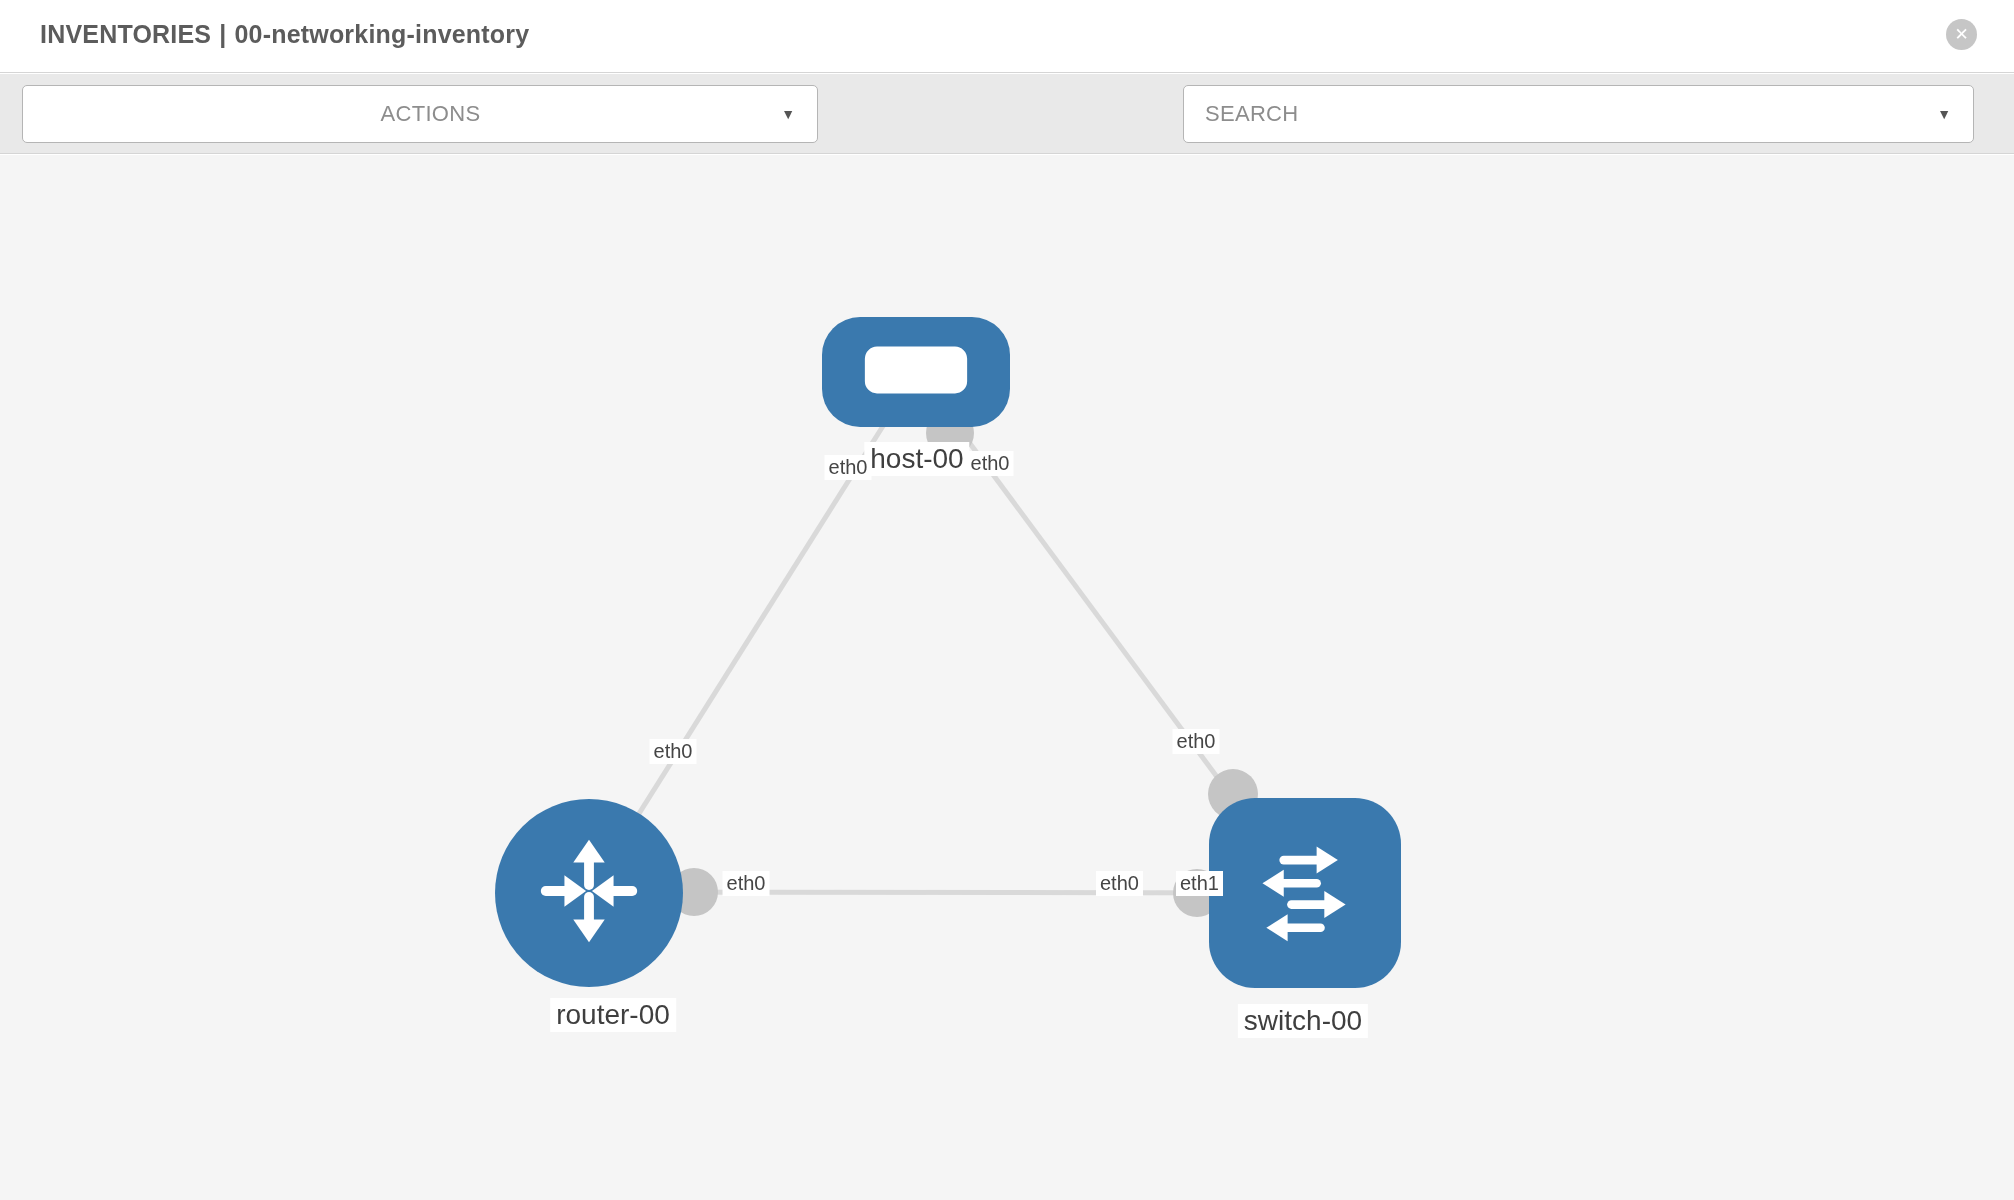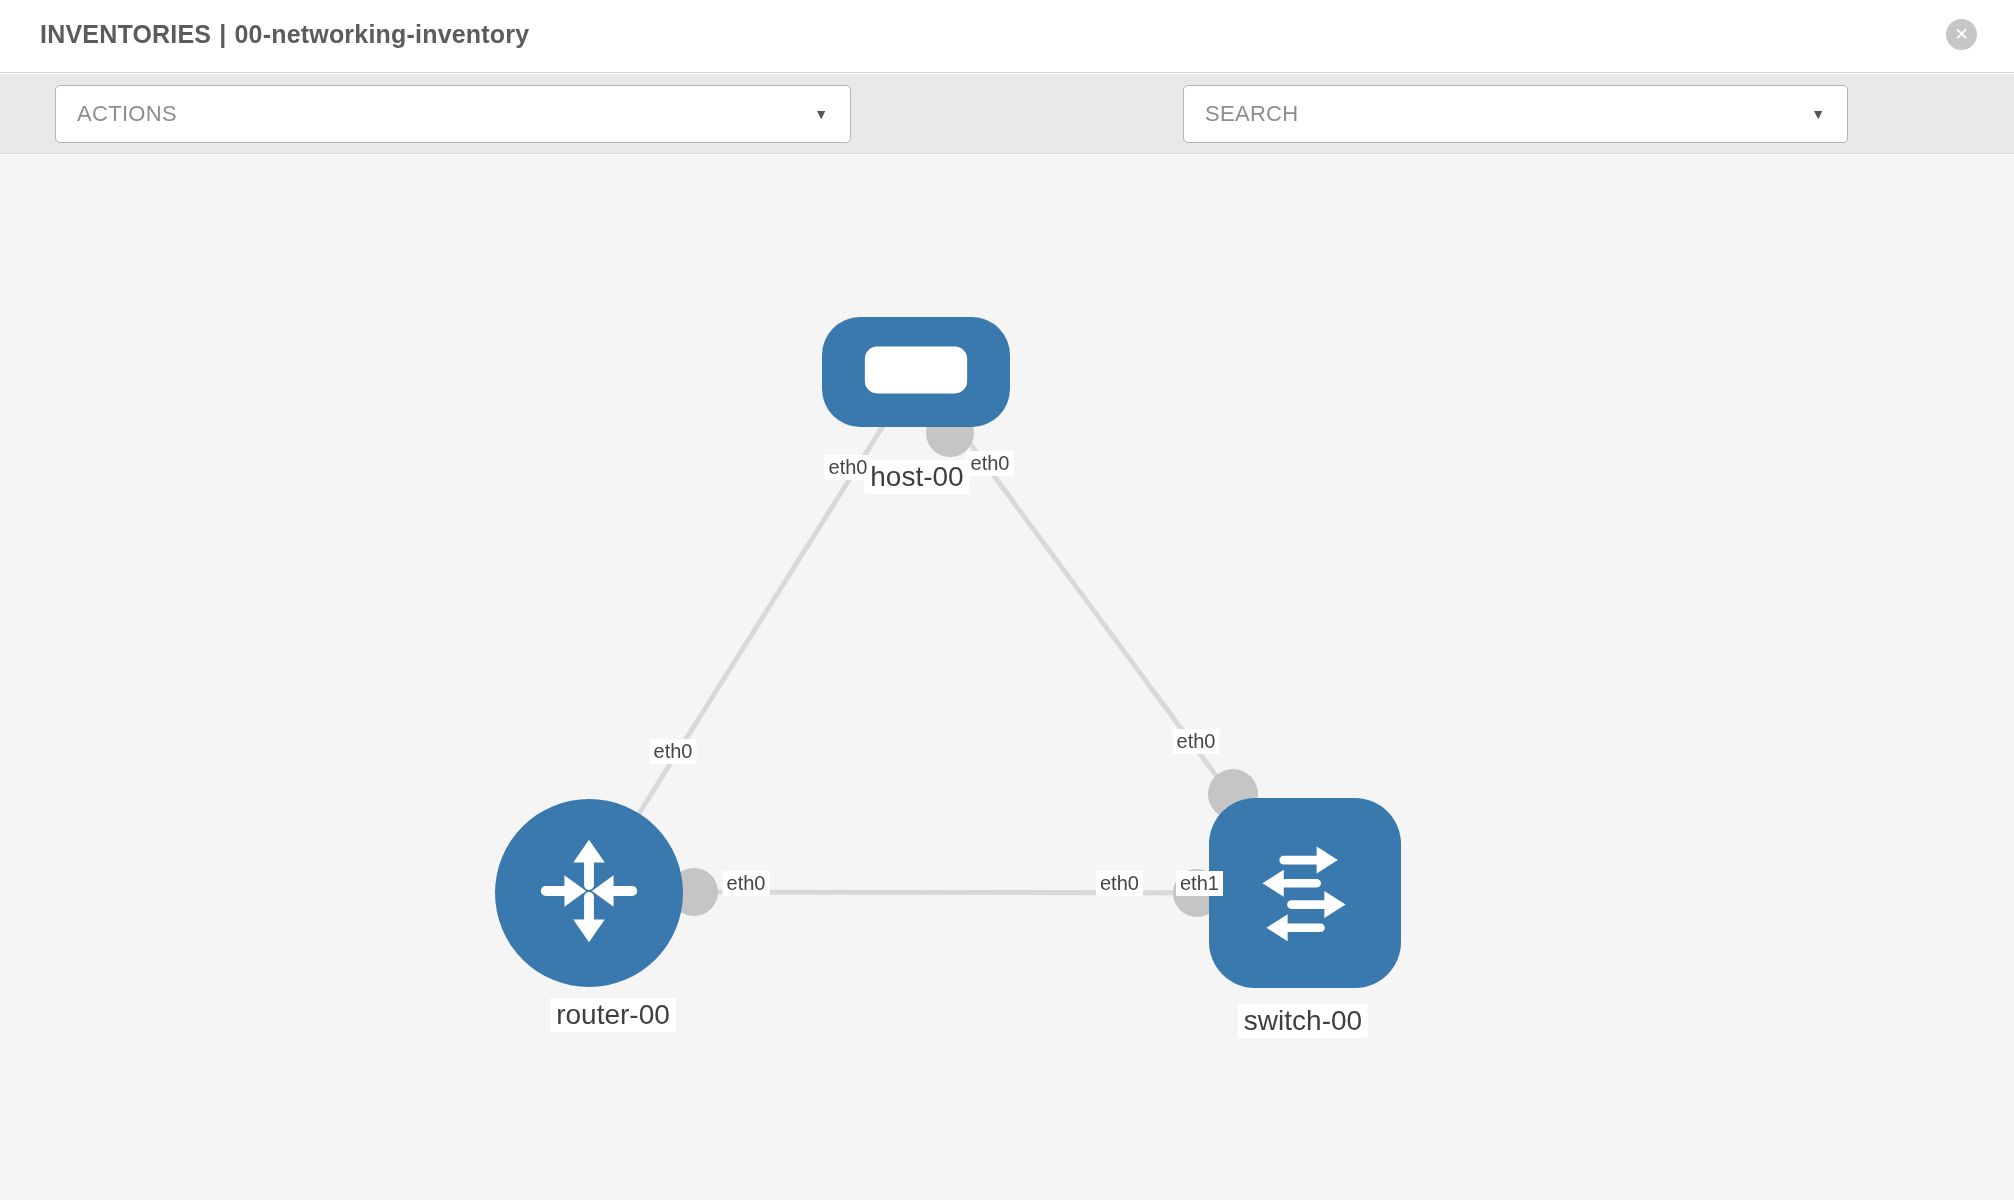--- a/index.html
+++ b/index.html
@@ -20,22 +20,22 @@
   .header-title .sep{padding:0 8px;}
   .close-btn{position:absolute;left:1946px;top:19px;width:31px;height:31px;border-radius:50%;background:#c6c6c6;color:#fff;
              display:flex;align-items:center;justify-content:center;font-size:17px;font-weight:bold;cursor:pointer;}
 
   
   .toolbar{position:absolute;left:0;top:74px;width:2014px;height:80px;background:var(--toolbar-bg);border-bottom:1px solid var(--border-gray);}
   .select-box{position:absolute;top:11px;height:58px;background:#fff;border:1px solid #b5b5b5;border-radius:5px;
               display:flex;align-items:center;cursor:pointer;}
   .select-box .select-label{font-size:22px;color:#8d8d8d;padding-left:21px;letter-spacing:.3px;}
   .select-box .caret{position:absolute;right:22px;top:50%;transform:translateY(-50%);font-size:14px;color:#555;}
-  .actions-box{left:55px;width:796px;}
-  .search-box{left:1183px;width:665px;}
+  .actions-box{left:22px;width:796px;justify-content:center;}
+  .search-box{left:1183px;width:791px;}
   .tool-icon{position:absolute;top:94px;width:40px;height:40px;display:flex;align-items:center;justify-content:center;cursor:pointer;}
   .tool-icon svg{fill:#75797c;}
   .wrench{left:1046px;}
   .key{left:1114px;}
 
   
   .canvas{position:absolute;left:0;top:155px;width:2014px;height:1045px;background:var(--canvas-bg);}
   .topo-svg{position:absolute;left:0;top:0;}
   .topo-svg line{stroke:var(--link-gray);stroke-width:5;}
   .topo-svg circle.port{fill:var(--port-gray);}
@@ -154,21 +154,21 @@
         <g fill="#fff" stroke="none">
           <polygon points="94,28 72,14 72,42"></polygon>
           <polygon points="16,52 38,38 38,66"></polygon>
           <polygon points="102,74 80,60 80,88"></polygon>
           <polygon points="20,98 42,84 42,112"></polygon>
         </g>
       </svg>
     </span>
   </div>
 
-  <div class="node-label" style="left:917px;top:287px;margin-top:18px;">host-00</div>
+  <div class="node-label" style="left:917px;top:287px;">host-00</div>
   <div class="node-label" style="left:591px;top:843px;margin-left:22px;">router-00</div>
   <div class="node-label" style="left:1303px;top:843px;margin-top:6px;">switch-00</div>
 
   <div class="if-label if-centered" style="left:848px;top:300px;">eth0</div>
   <div class="if-label if-centered" style="left:990px;top:296px;">eth0</div>
   <div class="if-label if-centered" style="left:673px;top:584px;">eth0</div>
   <div class="if-label if-centered" style="left:1196px;top:574px;">eth0</div>
   <div class="if-label if-centered" style="left:746px;top:716px;">eth0</div>
   <div class="if-label" style="left:1096px;top:716px;">eth0</div>
   <div class="if-label" style="left:1176px;top:716px;">eth1</div>

